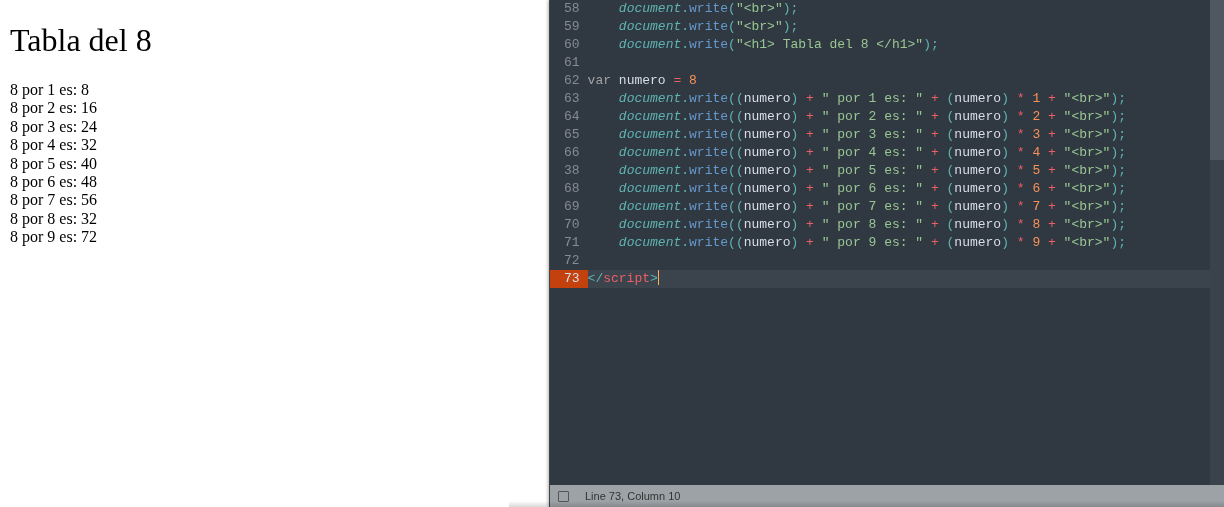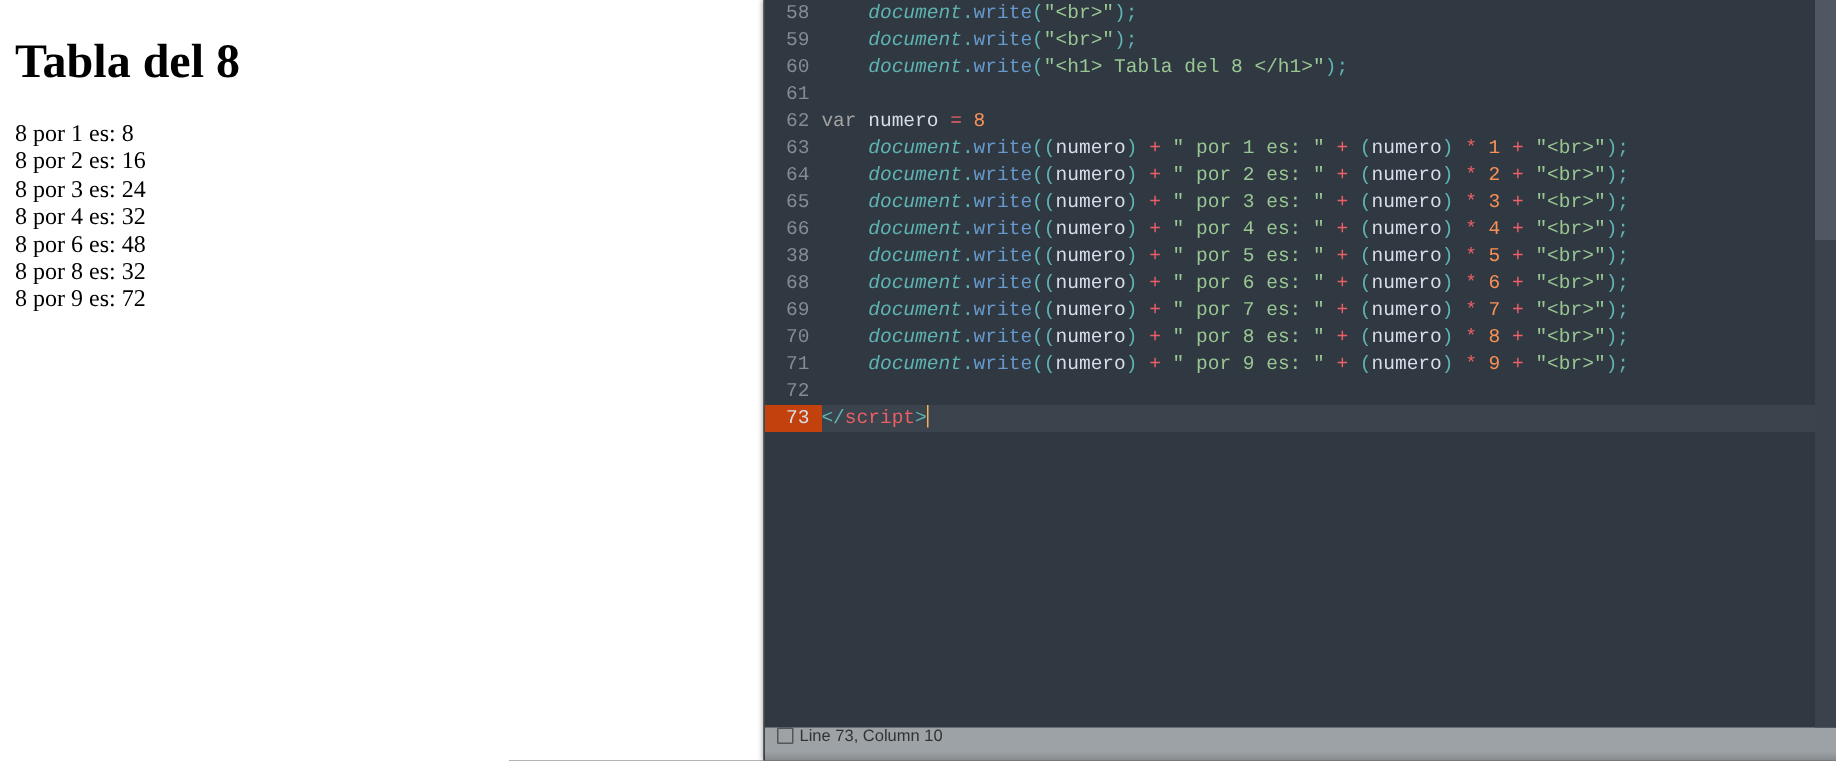--- a/index.html
+++ b/index.html
@@ -12,39 +12,40 @@
     overflow: hidden;
   }
   .left-pane {
     width: 509px;
     height: 507px;
     padding: 10px;
     background: #fff;
   }
   .left-pane h1 {
     font-size: 32px;
-    font-weight: bold;
+    font-weight: normal;
     margin-top: 12px;
     margin-bottom: 22px;
   }
   .left-pane .line {
     font-size: 16px;
     line-height: 18.4px;
   }
   .right-pane {
     flex: 1;
     height: 507px;
     background: #303841;
     font-family: Consolas, "Courier New", monospace;
     font-size: 13px;
     display: flex;
     flex-direction: column;
     position: relative;
     border-left: 1px solid #444;
     box-shadow: -1px 0 3px rgba(0,0,0,0.3);
+    margin-left: 40px;
   }
   .editor-body {
     flex: 1;
     display: flex;
     overflow: hidden;
   }
   .gutter {
     background: #303841;
     color: #848b93;
     text-align: right;
@@ -92,23 +93,23 @@
     position: relative;
     top: -1px;
   }
   .status-bar {
     height: 22px;
     background: #9da2a6;
     color: #333;
     font-family: "Segoe UI", Arial, sans-serif;
     font-size: 11px;
     display: flex;
-    align-items: flex-start;
+    align-items: center;
     padding: 0 8px;
-    gap: 4px;
+    gap: 16px;
   }
   .status-icon {
     width: 11px;
     height: 11px;
     border: 1px solid #555;
     border-radius: 1px;
     display: inline-block;
   }
   .scrollbar {
     position: absolute;
@@ -137,21 +138,23 @@
 </head>
 <body>
 
 <div class="left-pane">
   <h1>Tabla del 8</h1>
   <div id="browser-lines">
       <div class="line">8 por 1 es: 8</div>
       <div class="line">8 por 2 es: 16</div>
       <div class="line">8 por 3 es: 24</div>
       <div class="line">8 por 4 es: 32</div>
+      <div class="line">8 por 5 es: 40</div>
       <div class="line">8 por 6 es: 48</div>
+      <div class="line">8 por 7 es: 56</div>
       <div class="line">8 por 8 es: 32</div>
       <div class="line">8 por 9 es: 72</div>
     </div>
 </div>
 
 <div class="right-pane">
   <div class="editor-body">
     <div class="gutter" id="gutter">
         <div class="ln">58</div>
         <div class="ln">59</div>

